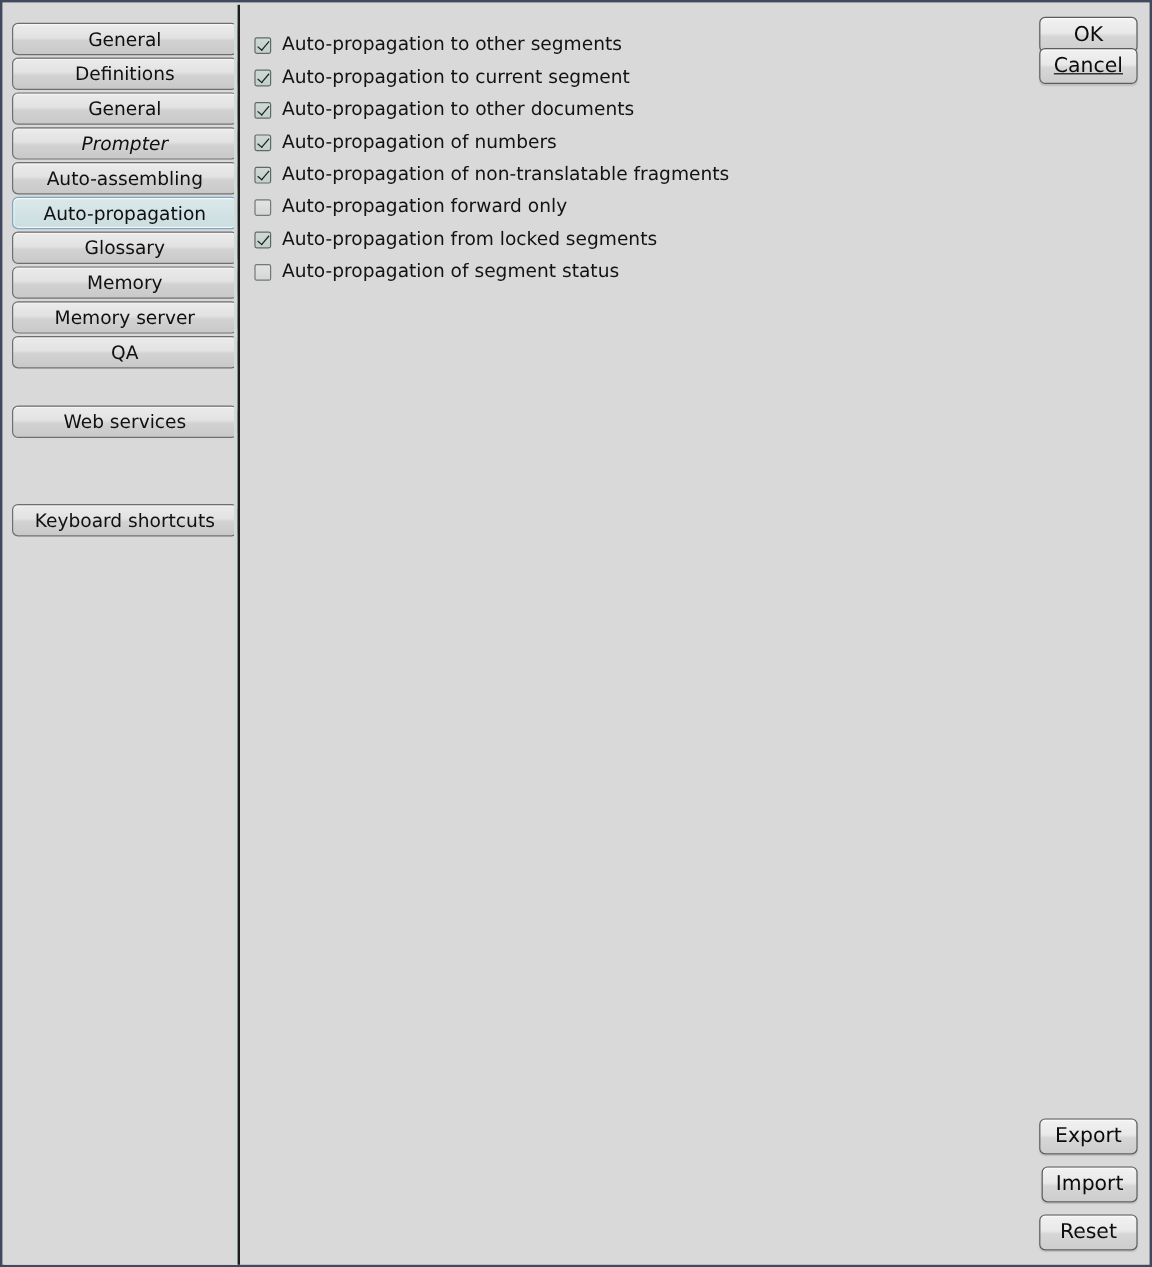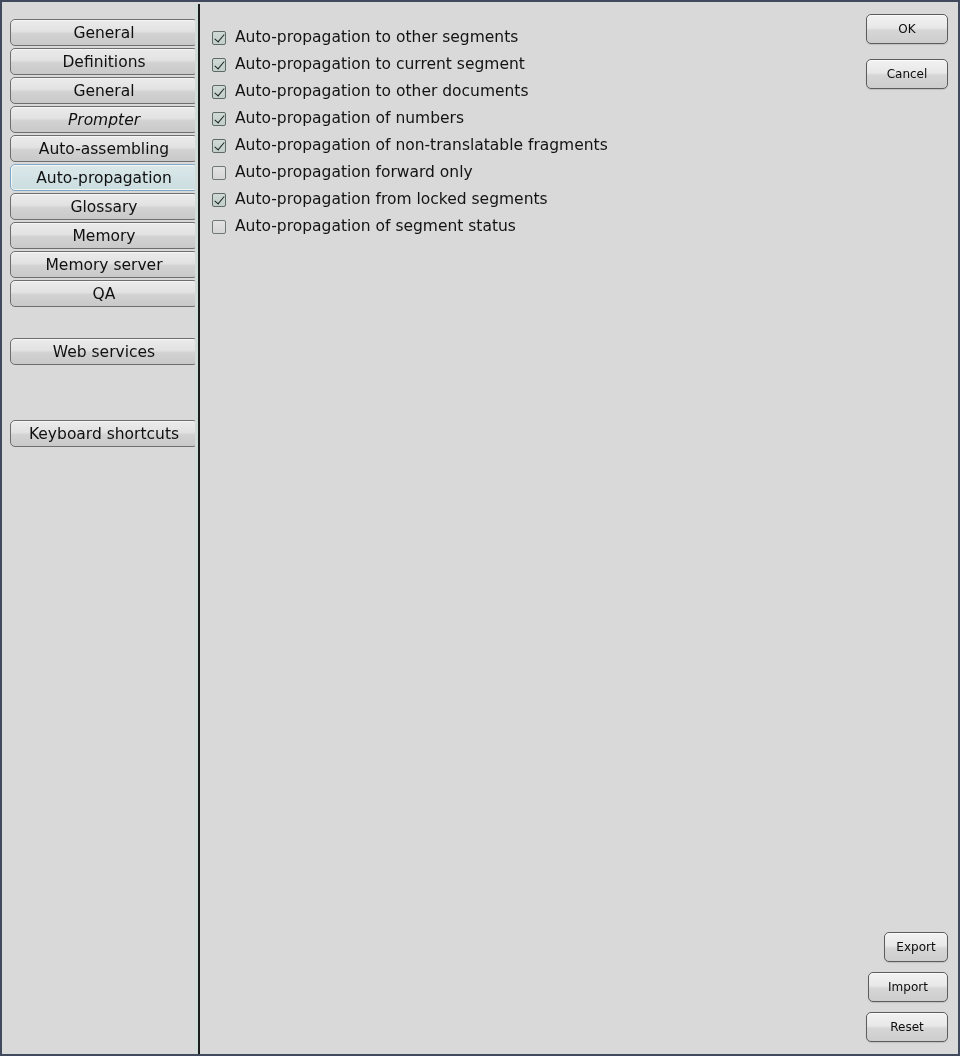--- a/index.html
+++ b/index.html
@@ -138,29 +138,29 @@
   .btn {
     position: absolute;
     box-sizing: border-box;
     height: 30px;
     border: 1px solid #5c5c5c;
     border-radius: 5px;
     background: linear-gradient(to bottom, #f2f2f2 0%, #e8e8e8 45%, #d6d6d6 55%, #cdcdcd 100%);
     display: flex;
     align-items: center;
     justify-content: center;
-    font-size: 12px;
+    font-size: 17px;
     color: #0c0c0c;
     cursor: default;
     box-shadow: 0 1px 0 rgba(255,255,255,0.7) inset, 0 1px 1px rgba(0,0,0,0.12);
   }
 
   #btn-ok      { right: 8px; top: 10px;  width: 82px; }
-  #btn-cancel  { right: 8px; top: 55px;  width: 82px; }
-  #btn-export  { right: 8px; bottom: 90px; width: 64px; margin-top: 24px; }
+  #btn-cancel  { right: 8px; top: 36px;  width: 82px; text-decoration: underline; }
+  #btn-export  { right: 8px; bottom: 90px; width: 82px; margin-top: 24px; }
   #btn-import  { right: 8px; bottom: 50px; width: 80px; }
   #btn-reset   { right: 8px; bottom: 10px; width: 82px; }
 </style>
 </head>
 <body>
 
 <div id="window">
 
   <div id="sidebar">
       <div class="nav-item" style="top: 15px;">General</div>

